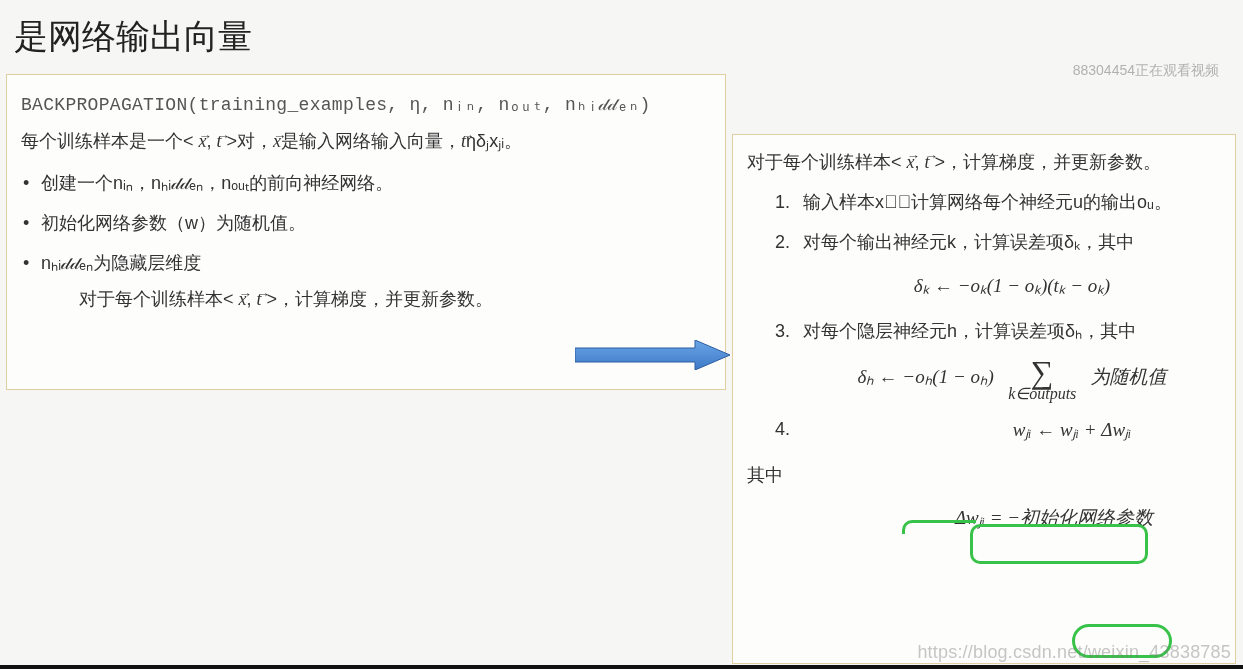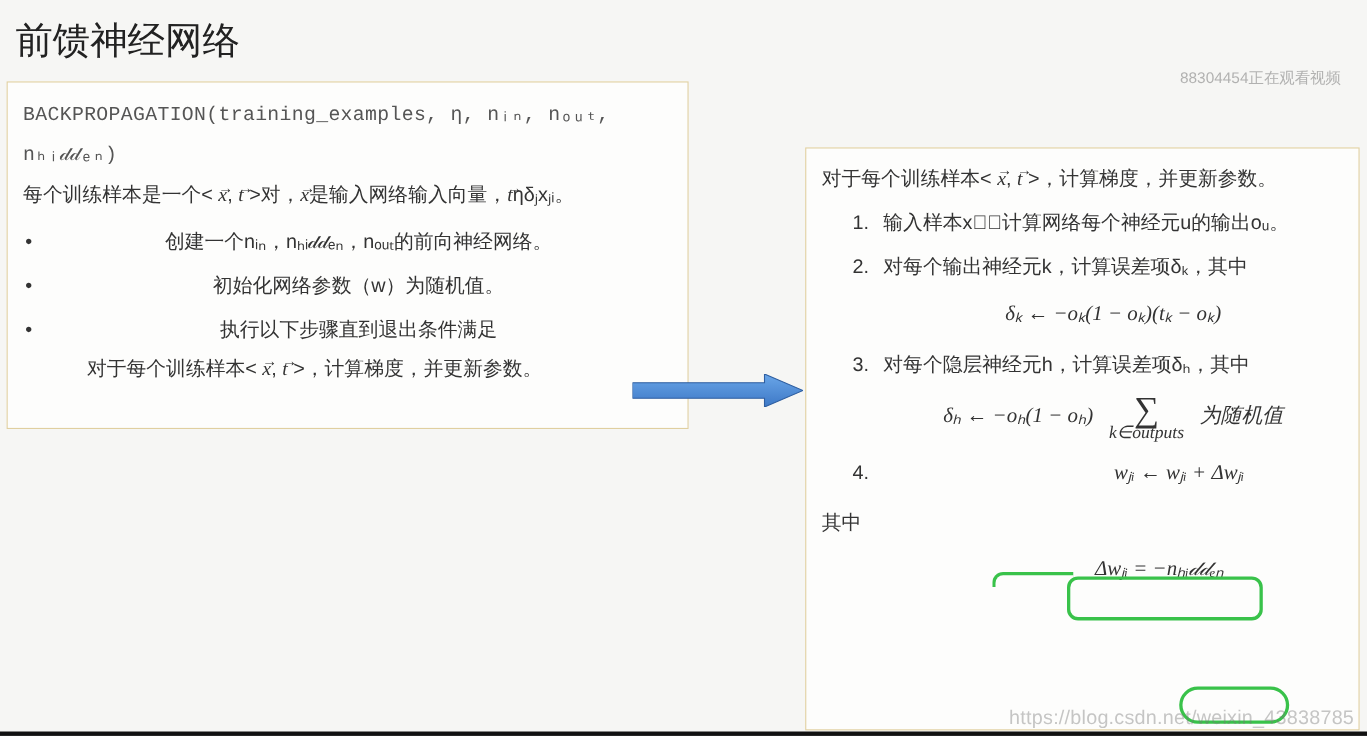--- a/index.html
+++ b/index.html
@@ -16,35 +16,35 @@
     font-size: 34px;
     font-weight: 400;
     padding: 14px 0 10px 14px;
     color: #222;
     font-family: "SimSun","Songti SC",serif;
   }
   .left-box {
     position: absolute;
     left: 6px;
     top: 74px;
-    width: 620px;
+    width: 720px;
     height: 316px;
     border: 1px solid #e0cfa0;
     background: #fdfdfc;
     padding: 12px 14px 12px 14px;
     font-size: 18px;
     line-height: 2.0;
   }
   .left-box .sig {
     font-family: "Consolas","Courier New",monospace;
     font-size: 18px;
     color: #555;
     letter-spacing: 0.3px;
   }
-  .left-box ul { list-style: none; margin-top: 6px; text-align: center; }
+  .left-box ul { list-style: none; margin-top: 6px; }
   .left-box ul li { position: relative; padding-left: 20px; margin-top: 4px; }
   .left-box ul li::before { content: "•"; position: absolute; left: 2px; top: 0; }
   .left-box .sub { padding-left: 58px; }
   .right-box {
     position: absolute;
     left: 732px;
     top: 134px;
     width: 504px;
     height: 530px;
     border: 1px solid #e0cfa0;
@@ -105,31 +105,31 @@
   .it { font-style: italic; font-family: "Cambria Math","Times New Roman",serif; }
   .vec { position: relative; }
   .vec::after { content: "\2192"; position: absolute; left: 0; top: -0.75em; font-size: 0.75em; }
   .bottom-bar {
     position:absolute; left:0; bottom:0; width:100%; height:4px; background:#111;
   }
 </style>
 </head>
 <body>
 
-<div class="title">前馈神经网络</div>
+<div class="title">是网络输出向量</div>
 
 <div class="left-box">
   <div class="sig">BACKPROPAGATION(training_examples, η, nᵢₙ, nₒᵤₜ, nₕᵢ𝒹𝒹ₑₙ)</div>
   <div>
     <span>每个训练样本是一个&lt; </span><span class="it vec">x</span><span>, </span><span class="it vec">t</span><span> &gt;对，</span><span class="it vec">x</span><span>是输入网络输入向量，</span><span class="it vec">t</span><span>ηδⱼxⱼᵢ。</span>
   </div>
   <ul>
     <li>创建一个nᵢₙ，nₕᵢ𝒹𝒹ₑₙ，nₒᵤₜ的前向神经网络。</li>
     <li>初始化网络参数（w）为随机值。</li>
-    <li>执行以下步骤直到退出条件满足</li>
+    <li>nₕᵢ𝒹𝒹ₑₙ为隐藏层维度</li>
   </ul>
   <div class="sub">
     <span>对于每个训练样本&lt; </span><span class="it vec">x</span><span>, </span><span class="it vec">t</span><span> &gt;，计算梯度，并更新参数。</span>
   </div>
 </div>
 
 <svg class="arrow" viewBox="0 0 155 30">
   <defs>
     <linearGradient id="g" x1="0" y1="0" x2="0" y2="1">
       <stop offset="0" stop-color="#6aa6e8"></stop>
@@ -158,21 +158,21 @@
         </span>
         &nbsp;
         <span>为随机值</span>
       </div>
     </li>
     <li><span class="num">4.</span>
       <div class="eq" style="padding-left:120px">wⱼᵢ ← wⱼᵢ + Δwⱼᵢ</div>
     </li>
   </ol>
   <div style="margin-top:4px">其中</div>
-  <div class="eq" style="padding-left:140px">Δwⱼᵢ = −nₕᵢ𝒹𝒹ₑₙ</div>
+  <div class="eq" style="padding-left:140px">Δwⱼᵢ = −初始化网络参数</div>
 </div>
 
 <div class="highlight-box hl1"></div>
 <div class="highlight-box hl1-tail"></div>
 <div class="highlight-box hl2"></div>
 
 <div class="watermark-top">88304454正在观看视频</div>
 <div class="watermark-bottom">https://blog.csdn.net/weixin_43838785</div>
 <div class="bottom-bar"></div>
 

